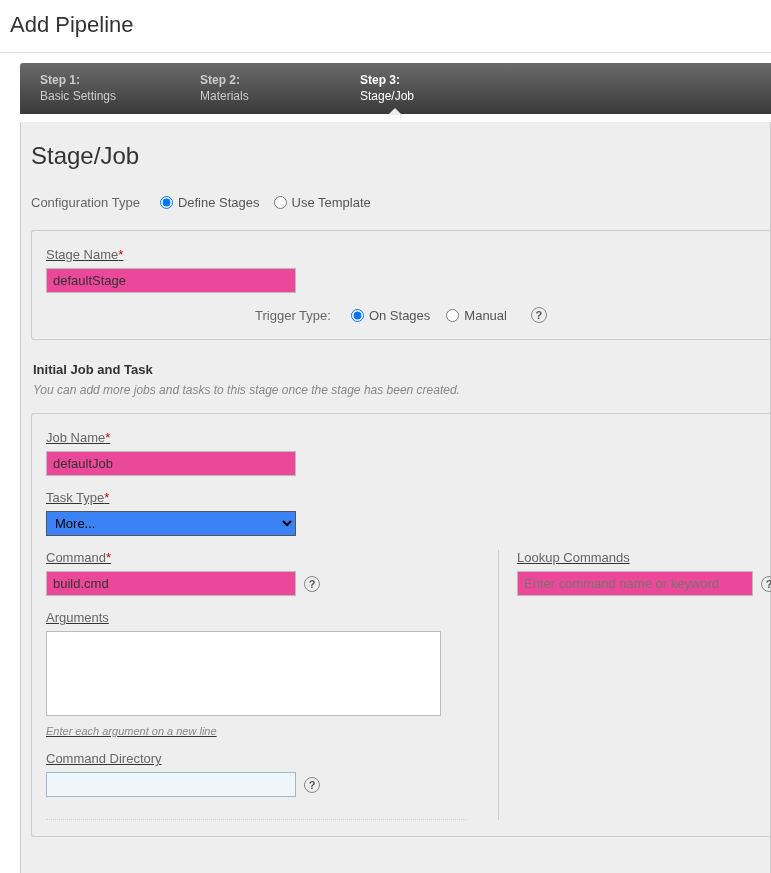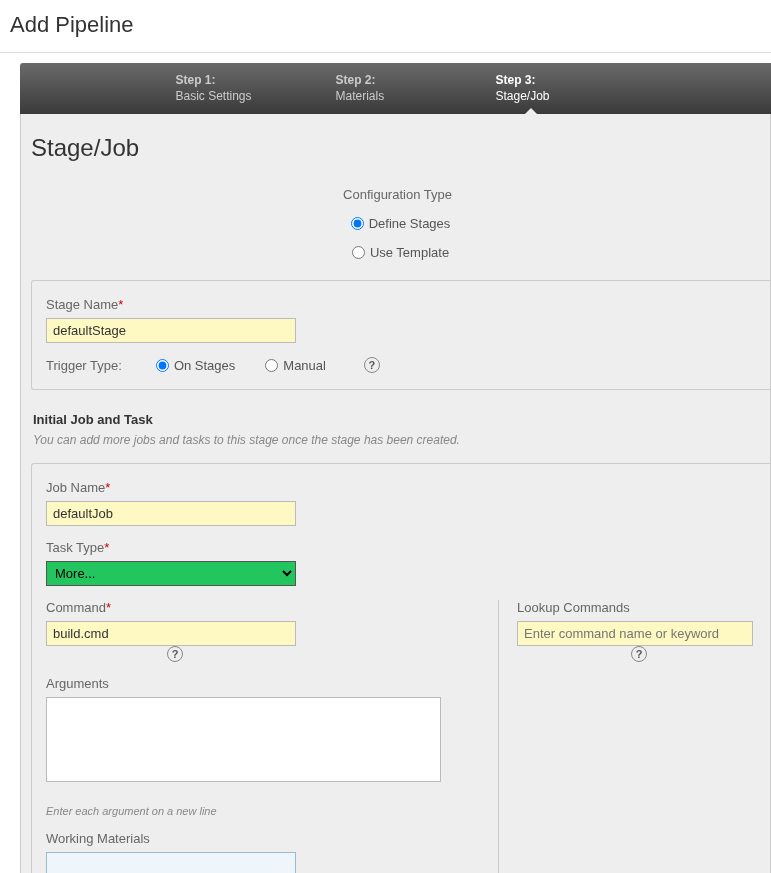--- a/index.html
+++ b/index.html
@@ -15,23 +15,22 @@
   border-bottom: 1px solid #ddd;
 }
 .page-header h1 {
   font-size: 22px;
   font-weight: normal;
   color: #333;
 }
 .wizard-nav {
   display: flex;
   background: linear-gradient(to bottom, #6a6a6a, #3a3a3a);
-  margin: 10px 0 0 20px;
+  margin: 10px 0 8px 20px;
   border-radius: 3px 0 0 0;
-  justify-content: center;
 }
 .wizard-step {
   padding: 10px 20px;
   color: #ccc;
   font-size: 12px;
   min-width: 160px;
   position: relative;
   line-height: 1.3;
 }
 .wizard-step.active .step-title,
@@ -60,84 +59,84 @@
   font-size: 24px;
   font-weight: normal;
   color: #333;
   margin-bottom: 25px;
 }
 .config-type-row {
   display: flex;
   align-items: center;
   gap: 14px;
   margin-bottom: 20px;
-  flex-direction: column;
 }
 .config-type-row .lbl { color: #666; font-size: 13px; margin-right: 6px; }
 .radio-opt { display: inline-flex; align-items: center; gap: 5px; color: #555; font-size: 13px; }
 .sub-panel {
   border: 1px solid #ccc;
   border-right: none;
   border-radius: 3px 0 0 3px;
   padding: 16px 14px;
   margin-bottom: 18px;
 }
-.field-row { margin-bottom: 14px; }
+.field-row { margin-bottom: 14px; text-decoration: underline; }
 .field-label { color: #666; font-size: 13px; display: block; margin-bottom: 6px; }
 .req { color: #c00; }
 .text-input {
   width: 250px;
   padding: 4px 6px;
   font-size: 13px;
   border: 1px solid #bbb;
-  background: #fef9c3;
+  background: #ec4899;
   color: #333;
 }
 .text-input.focused { background: #eef5fb; border-color: #9bc; }
 .select-input {
   width: 250px;
   padding: 3px 4px;
   font-size: 13px;
   border: 1px solid #555;
-  background: #22c55e;
+  background: #3b82f6;
 }
 .trigger-row {
   display: flex;
   align-items: center;
-  gap: 30px;
+  gap: 16px;
+  justify-content: center;
 }
 .trigger-row .lbl { color: #666; font-size: 13px; margin-right: 4px; }
 .hint-note { color: #c00; font-size: 11px; margin-top: 14px; }
 .section-heading { font-size: 13px; font-weight: bold; color: #333; margin: 22px 0 6px 2px; }
 .section-desc { font-size: 12px; font-style: italic; color: #888; margin: 0 0 16px 2px; }
 .two-col { display: flex; gap: 32px; }
 .col-left { flex: 0 0 auto; }
 .col-right { flex: 1; border-left: 1px solid #ccc; padding-left: 18px; max-width: 290px; }
 .help-icon {
   display: inline-flex;
   width: 16px; height: 16px;
   border: 1px solid #888;
   border-radius: 50%;
   align-items: center; justify-content: center;
   font-size: 11px; font-weight: bold;
   color: #555;
   margin-left: 8px;
   vertical-align: middle;
 }
-.input-with-help { display: inline-flex; align-items: center; flex-direction: column; }
+.input-with-help { display: inline-flex; align-items: center; }
 textarea.args {
   width: 395px;
   height: 85px;
   border: 1px solid #bbb;
   padding: 4px;
   font-family: Arial, sans-serif;
   font-size: 13px;
   resize: none;
 }
-.args-hint { font-size: 11px; font-style: italic; color: #888; margin-top: 20px; }
+.args-hint { font-size: 11px; font-style: italic; color: #888; margin-top: 6px; }
 .lookup-input { width: 236px; }
 .divider-line { border: none; border-top: 1px dotted #ccc; margin-top: 22px; width: 420px; }
 input[type="radio"] { margin: 0; }
 </style>
 </head>
 <body>
 
 <div class="page-header">
   <h1>Add Pipeline</h1>
 </div>
@@ -227,21 +226,21 @@
           </span>
         </div>
 
         <div class="field-row">
           <label class="field-label">Arguments</label>
           <textarea class="args" style=""></textarea>
           <div class="args-hint">Enter each argument on a new line</div>
         </div>
 
         <div class="field-row">
-          <label class="field-label">Working Materials</label>
+          <label class="field-label">Command Directory</label>
           <span class="input-with-help">
             <input type="text" class="text-input focused" value="" style="">
             <span class="help-icon">?</span>
           </span>
         </div>
 
         <hr class="divider-line">
       </div>
 
       <div class="col-right">

